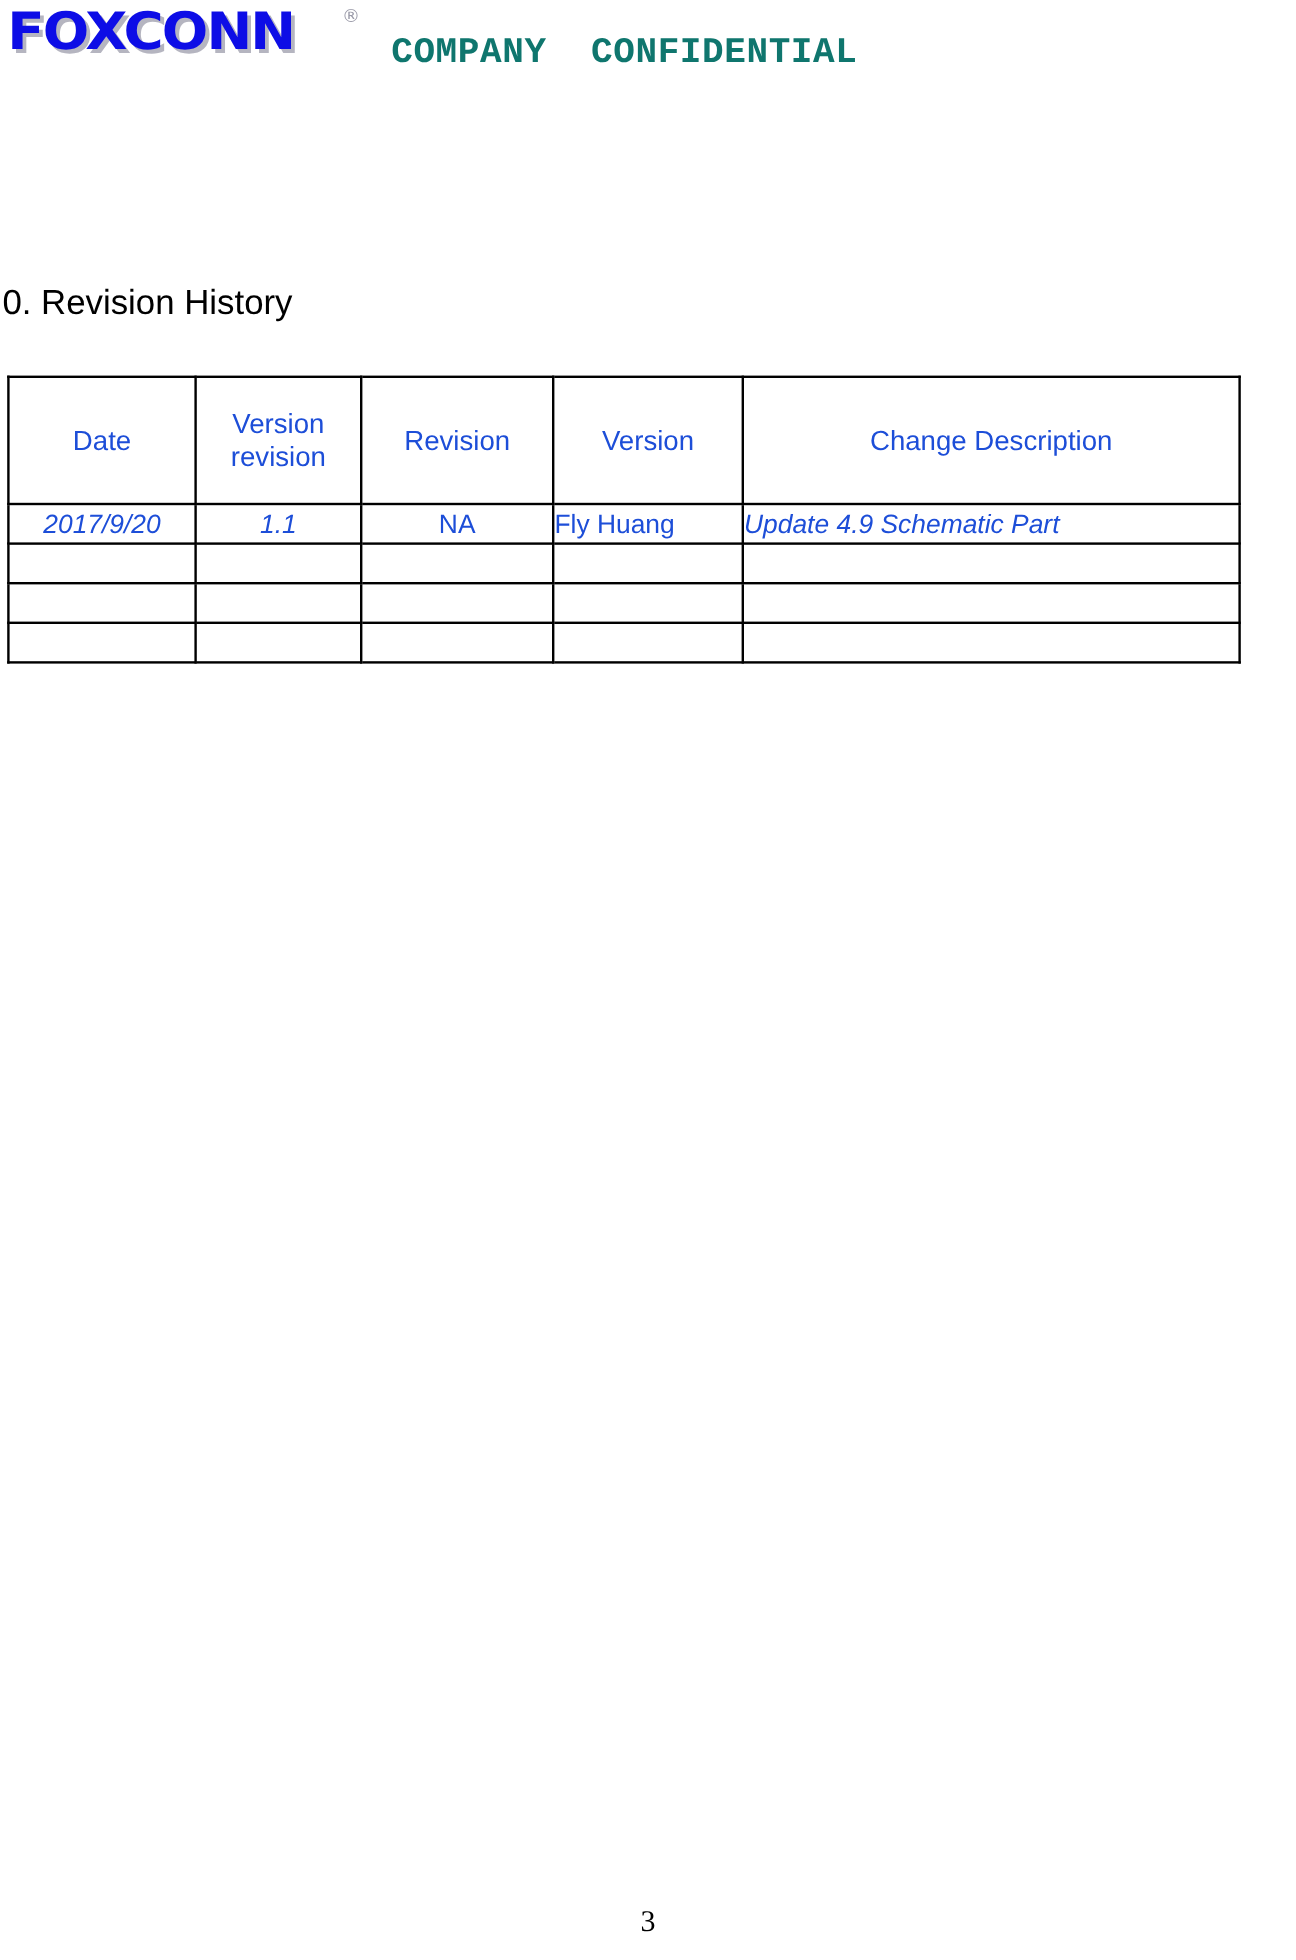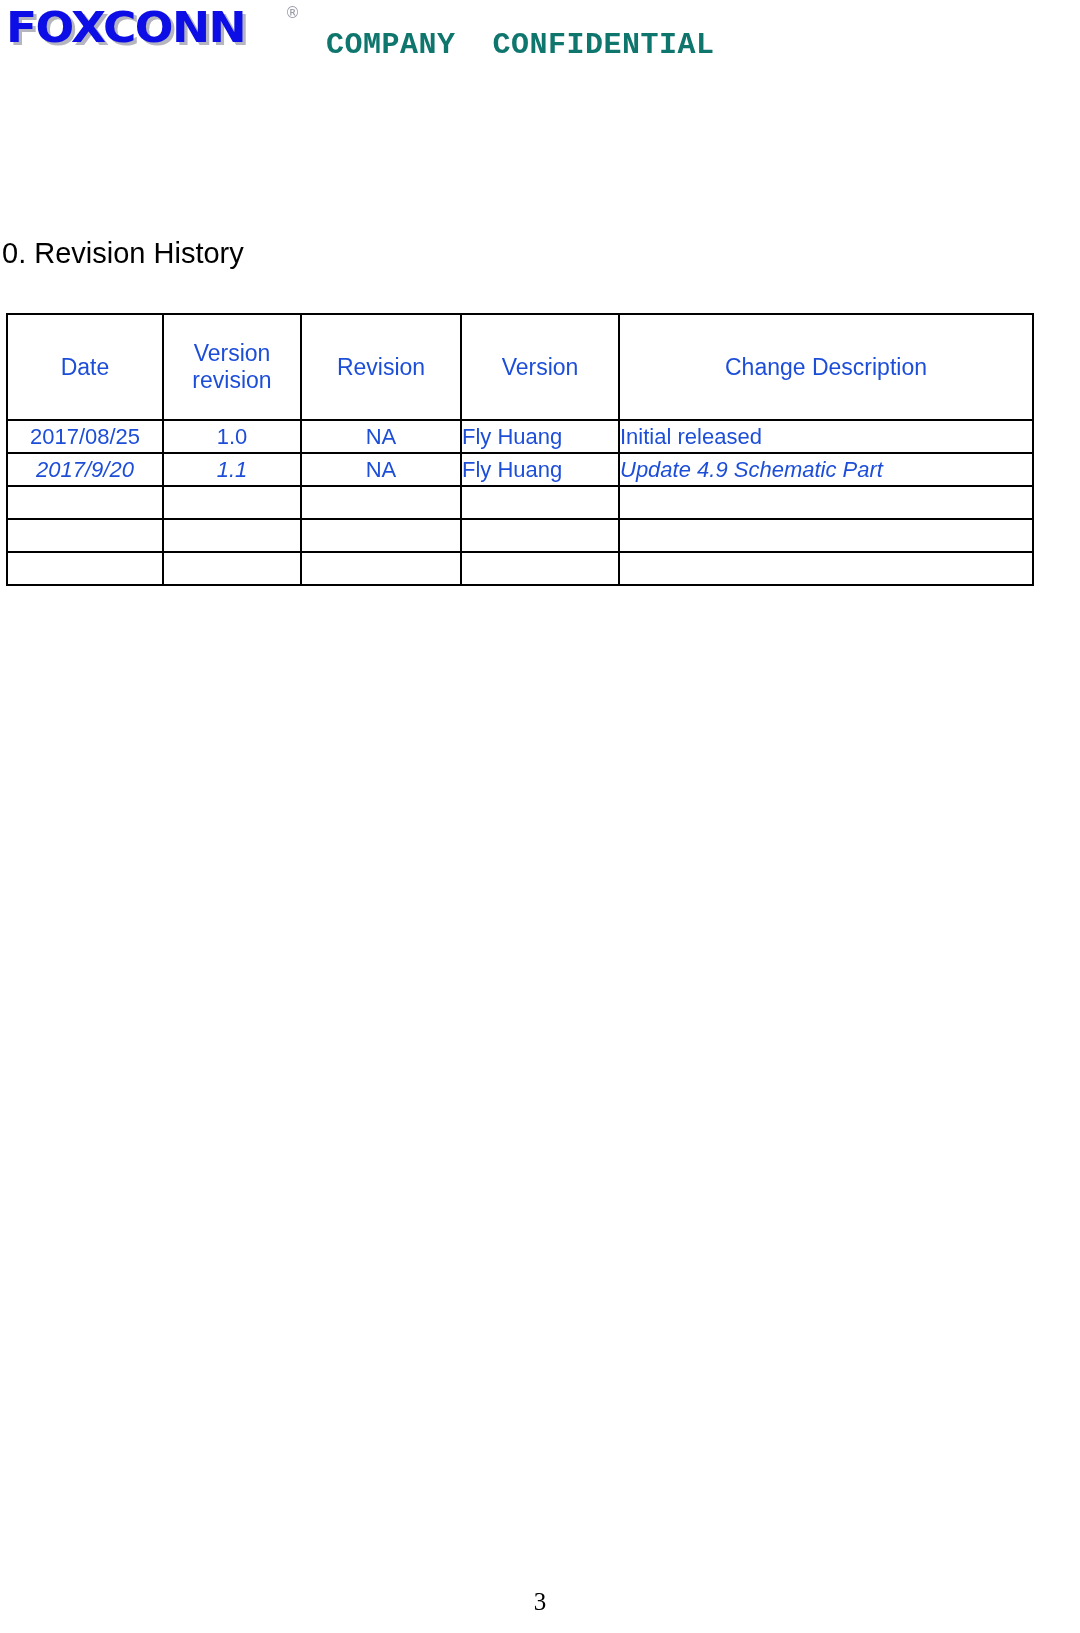--- a/index.html
+++ b/index.html
@@ -176,27 +176,20 @@
         <span>Version</span><br>
         <span>revision</span>
       </td>
       <td class="cell-center">Revision</td>
       <td class="cell-center">Version</td>
       <td class="cell-center">Change Description</td>
     </tr>
   </thead>
   <tbody>
 
-    <tr class="row-r1">
-      <td class="cell-center">2017/08/25</td>
-      <td class="cell-center">1.0</td>
-      <td class="cell-center">NA</td>
-      <td class="cell-left">Fly Huang</td>
-      <td class="cell-left">Initial released</td>
-    </tr>
 
     <tr class="row-r2">
       <td class="cell-center v-top">2017/9/20</td>
       <td class="cell-center v-top">1.1</td>
       <td class="cell-center">NA</td>
       <td class="cell-left">Fly Huang</td>
       <td class="cell-left v-top">Update 4.9 Schematic Part</td>
     </tr>
 
     <tr class="row-e1">

